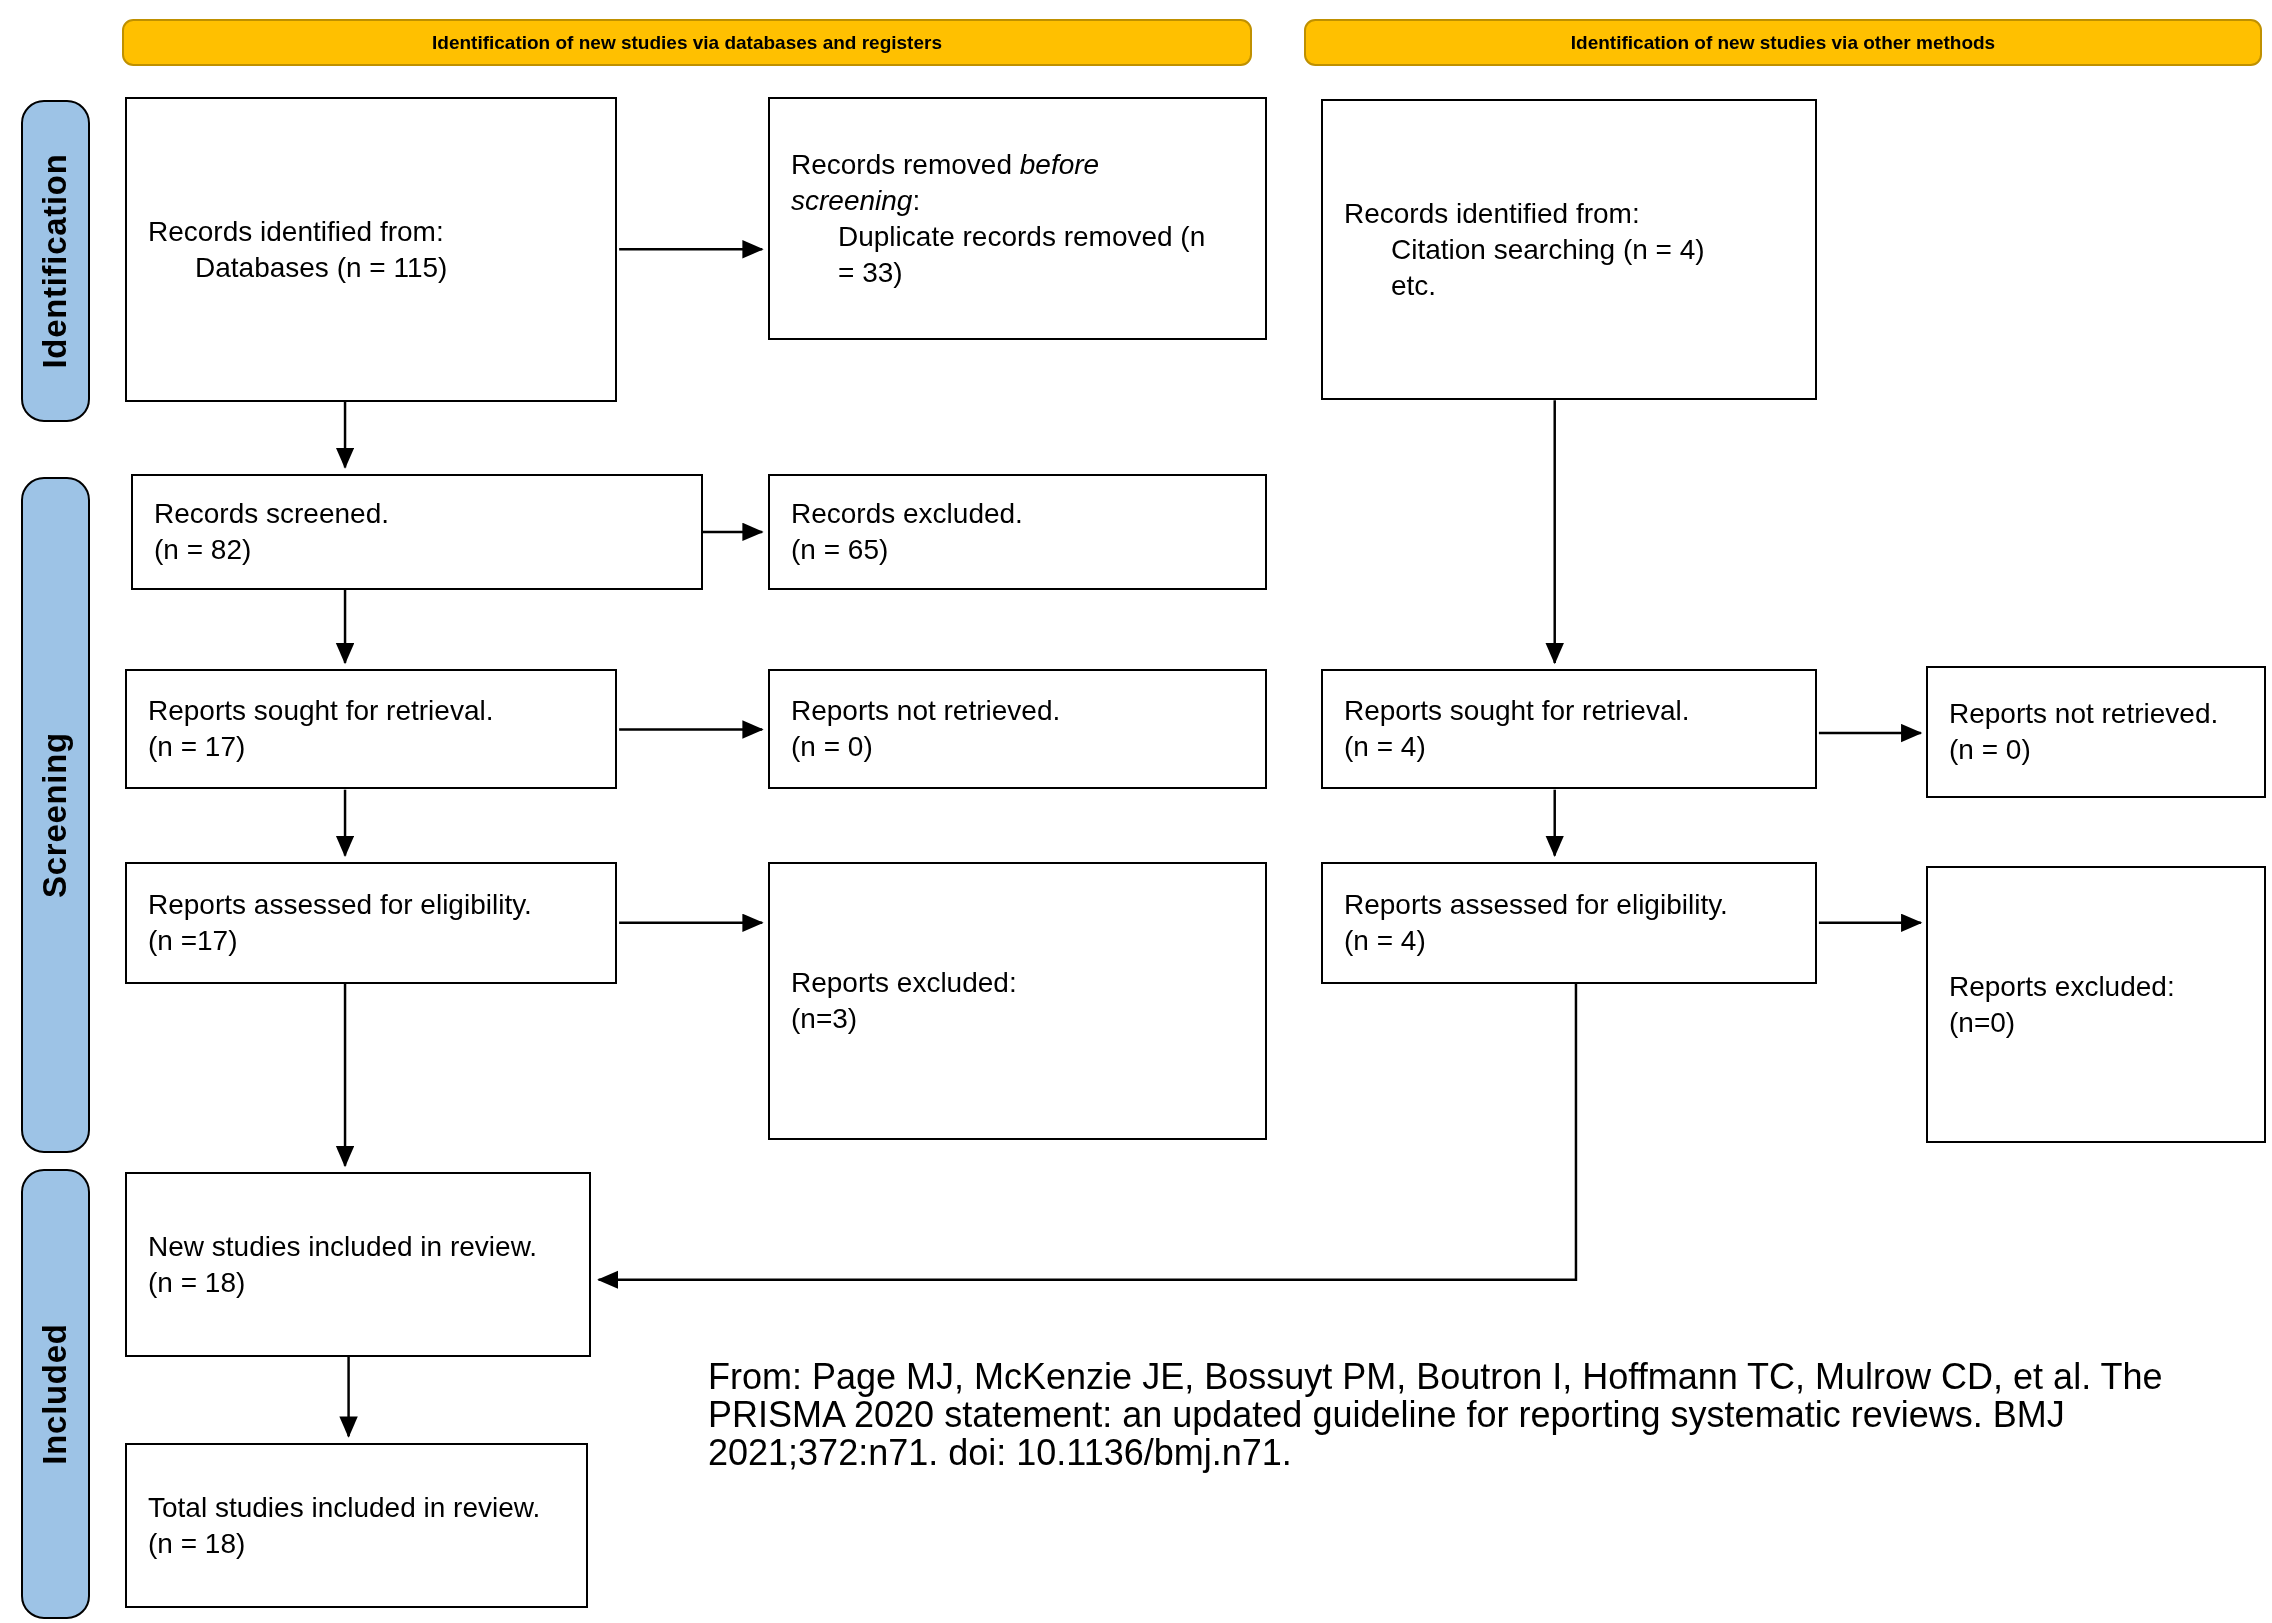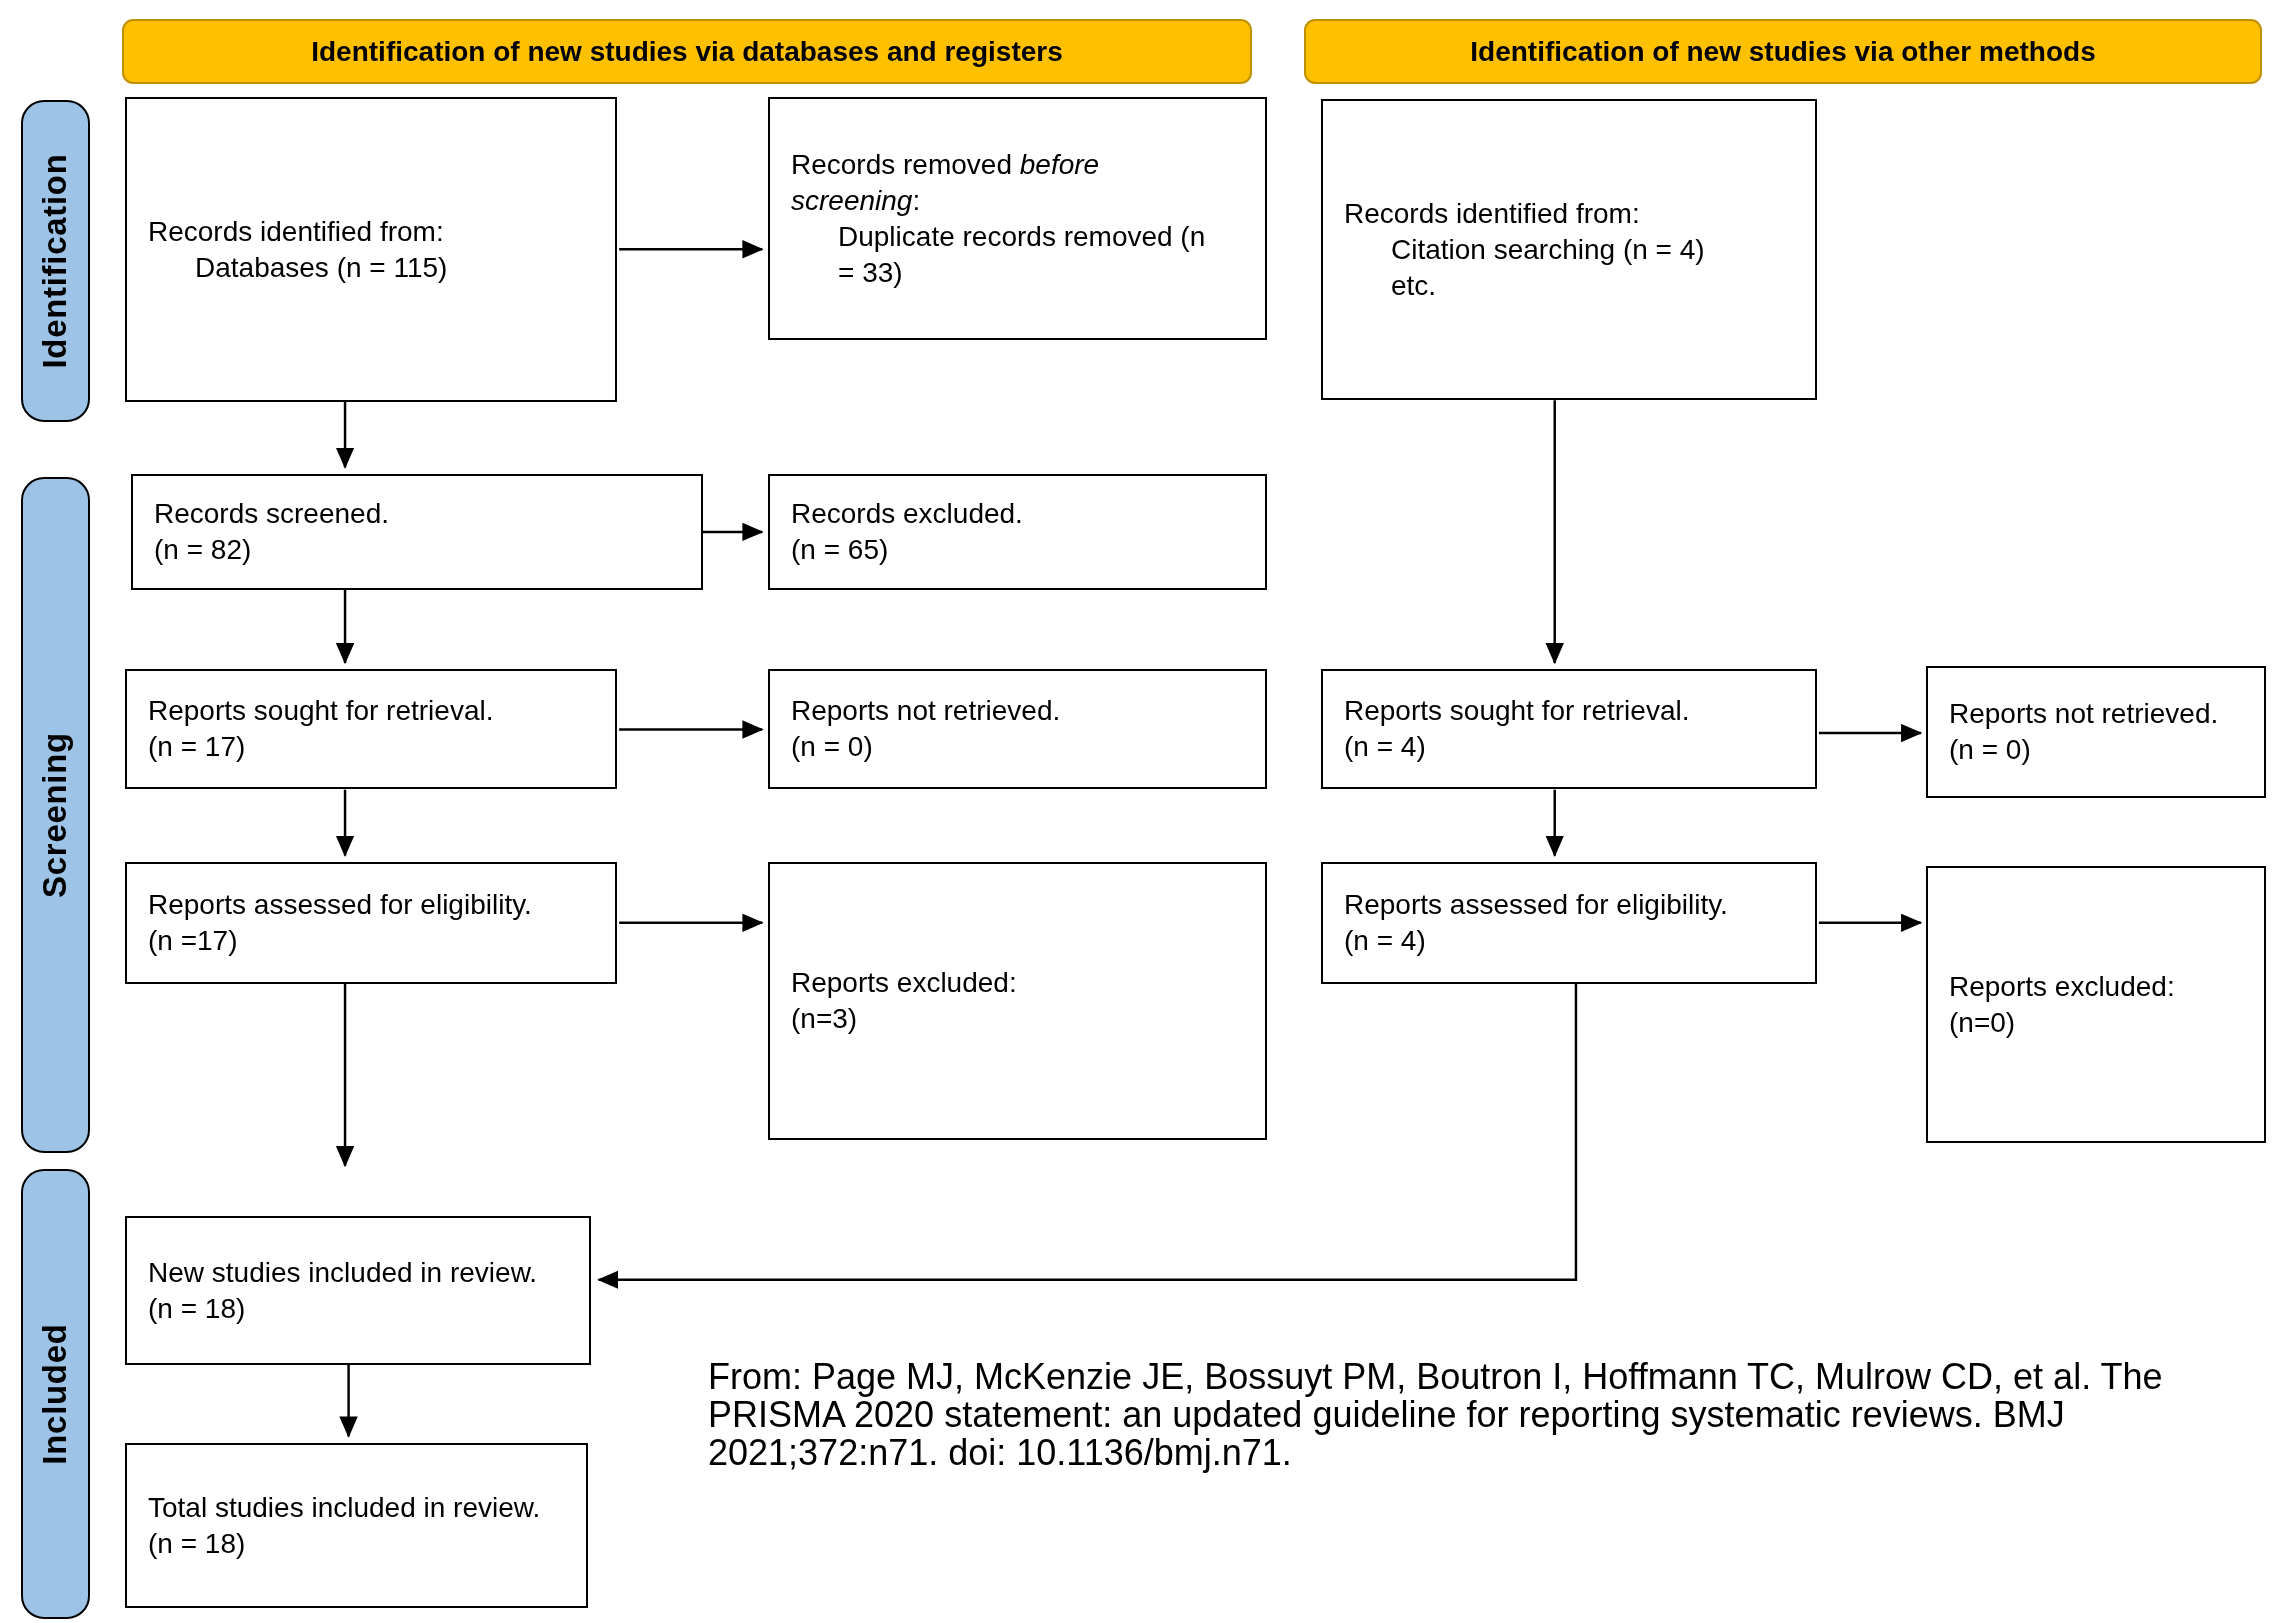--- a/index.html
+++ b/index.html
@@ -13,29 +13,29 @@
     position: relative;
     width: 2273px;
     height: 1624px;
     background: #ffffff;
     font-family: "Liberation Sans", sans-serif;
     color: #000;
   }
   .banner {
     position: absolute;
     top: 19px;
-    height: 65px;
+    height: 47px;
     background: var(--banner-bg);
     border: 2.1px solid var(--banner-border);
     border-radius: 11.3px;
     display: flex;
     align-items: center;
     justify-content: center;
     font-weight: bold;
-    font-size: 28px;
+    font-size: 19px;
     box-sizing: border-box;
   }
   .side {
     position: absolute;
     left: 20.5px;
     width: 69px;
     background: var(--sidebar-bg);
     border: 2.8px solid #000;
     border-radius: 23px;
     box-sizing: border-box;
@@ -184,21 +184,21 @@
   <div class="box" style="left:1321px; top:862px; width:496px; height:122px;">
     <div>Reports assessed for eligibility.</div>
     <div>(n = 4)</div>
   </div>
 
   <div class="box" style="left:1926px; top:866px; width:340px; height:277px;">
     <div>Reports excluded:</div>
     <div class="indent-sm">(n=0)</div>
   </div>
 
-  <div class="box" style="left:125px; top:1172px; width:466px; height:149px;margin-top:44px;">
+  <div class="box" style="left:125px; top:1172px; width:466px; height:185px;">
     <div>New studies included in review.</div>
     <div>(n = 18)</div>
   </div>
 
   <div class="box" style="left:125px; top:1443px; width:463px; height:165px;">
     <div>Total studies included in review.</div>
     <div>(n = 18)</div>
   </div>
 
   <div class="citation">

